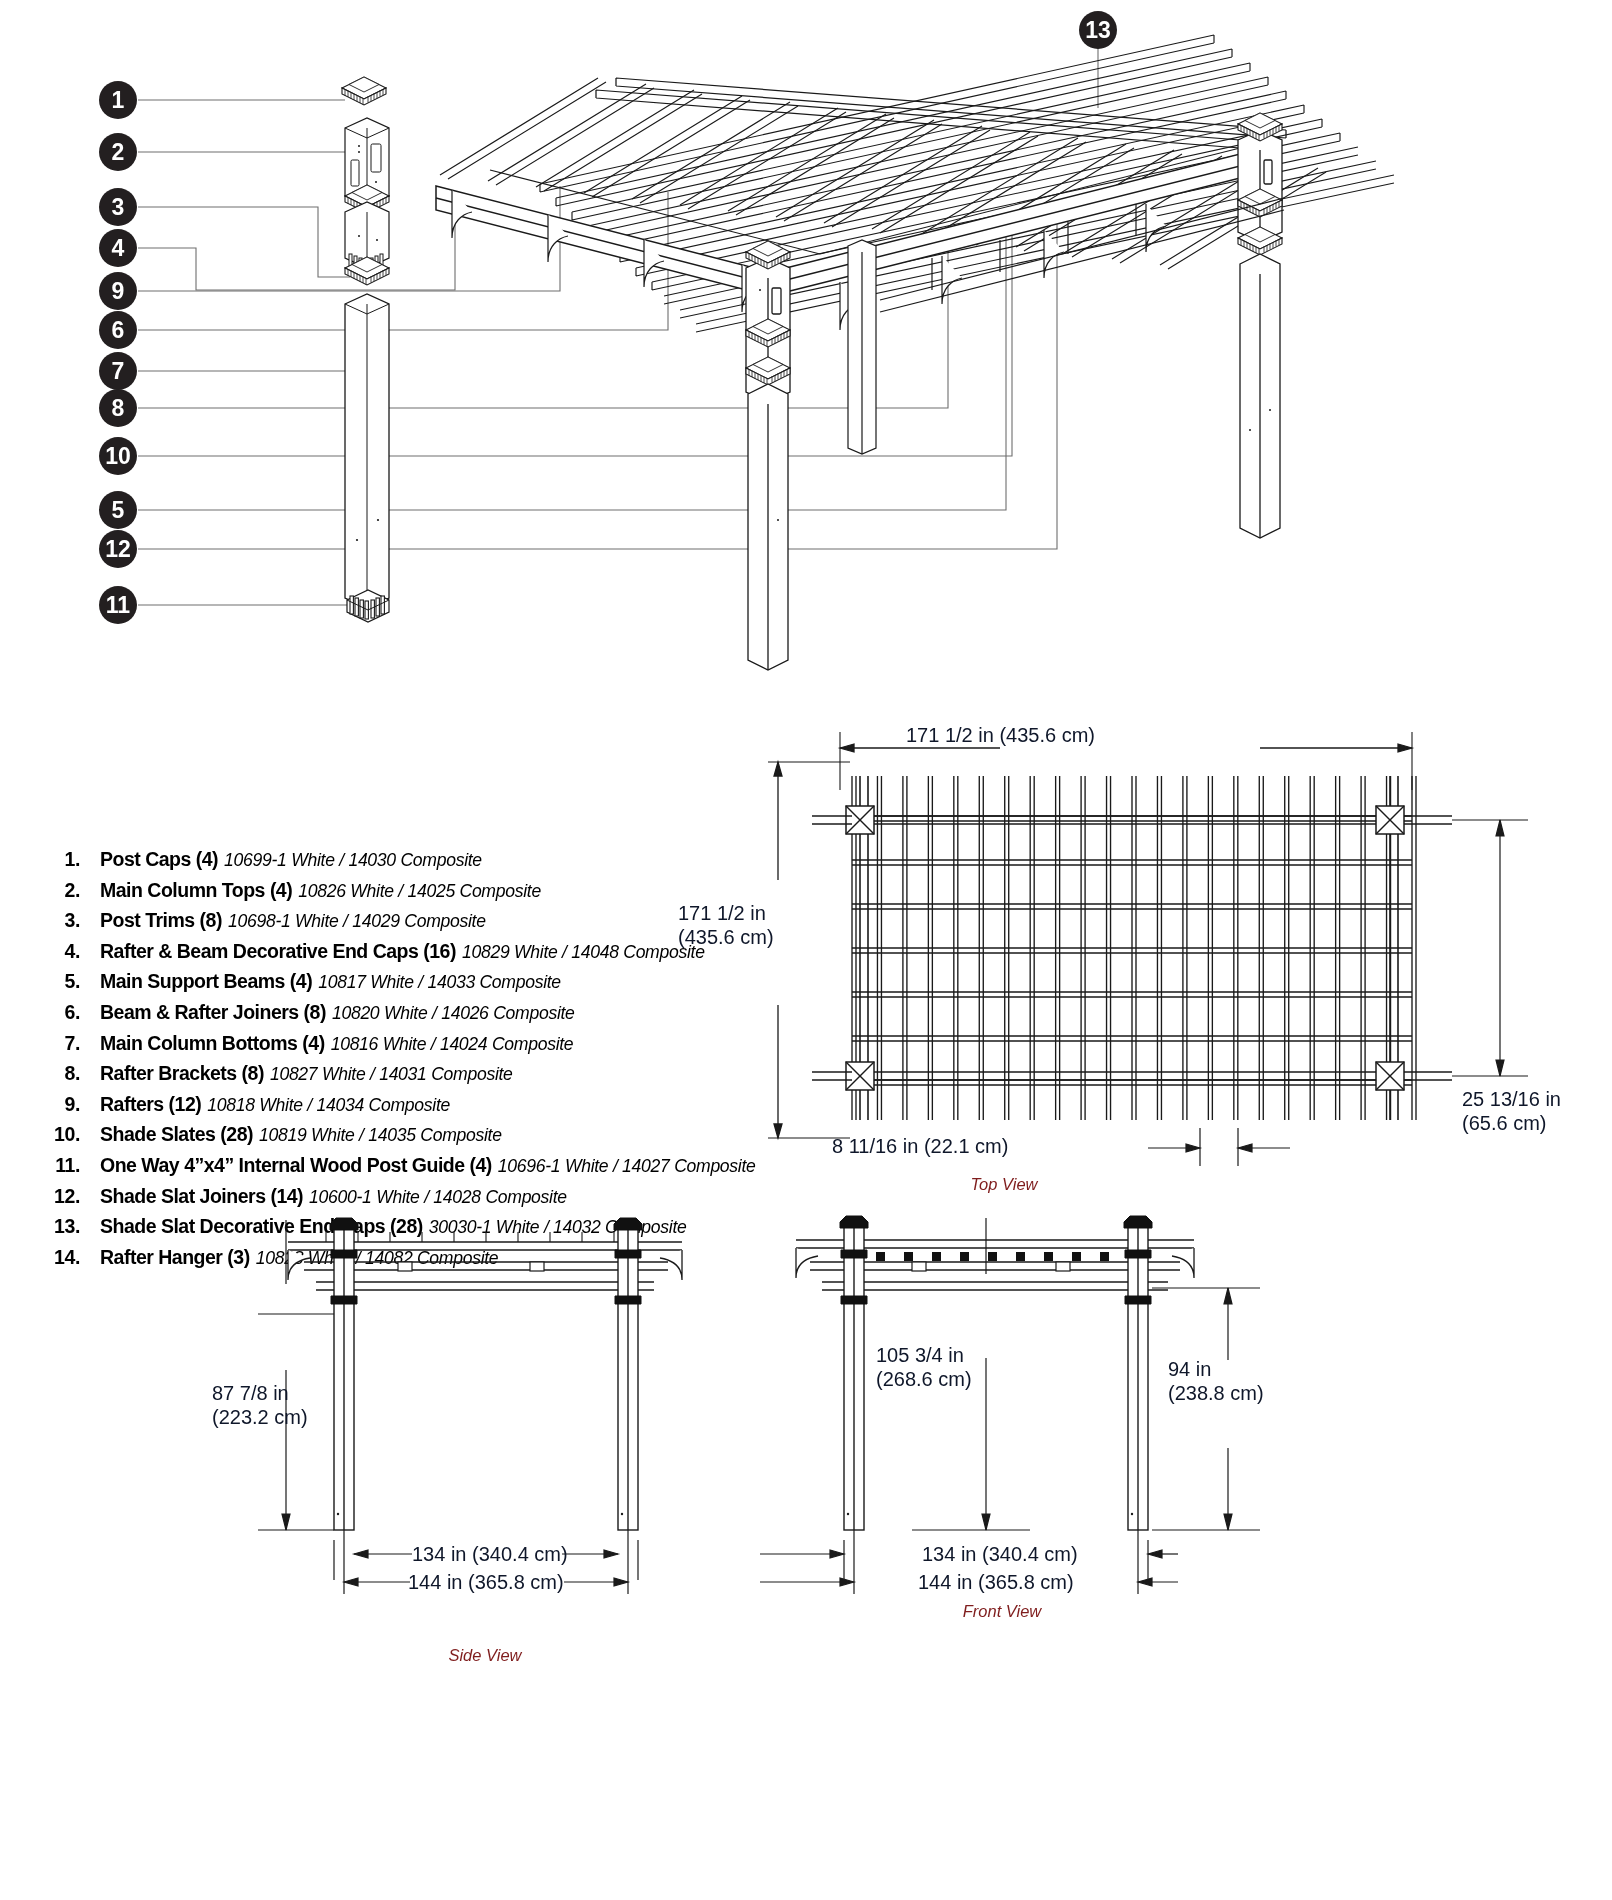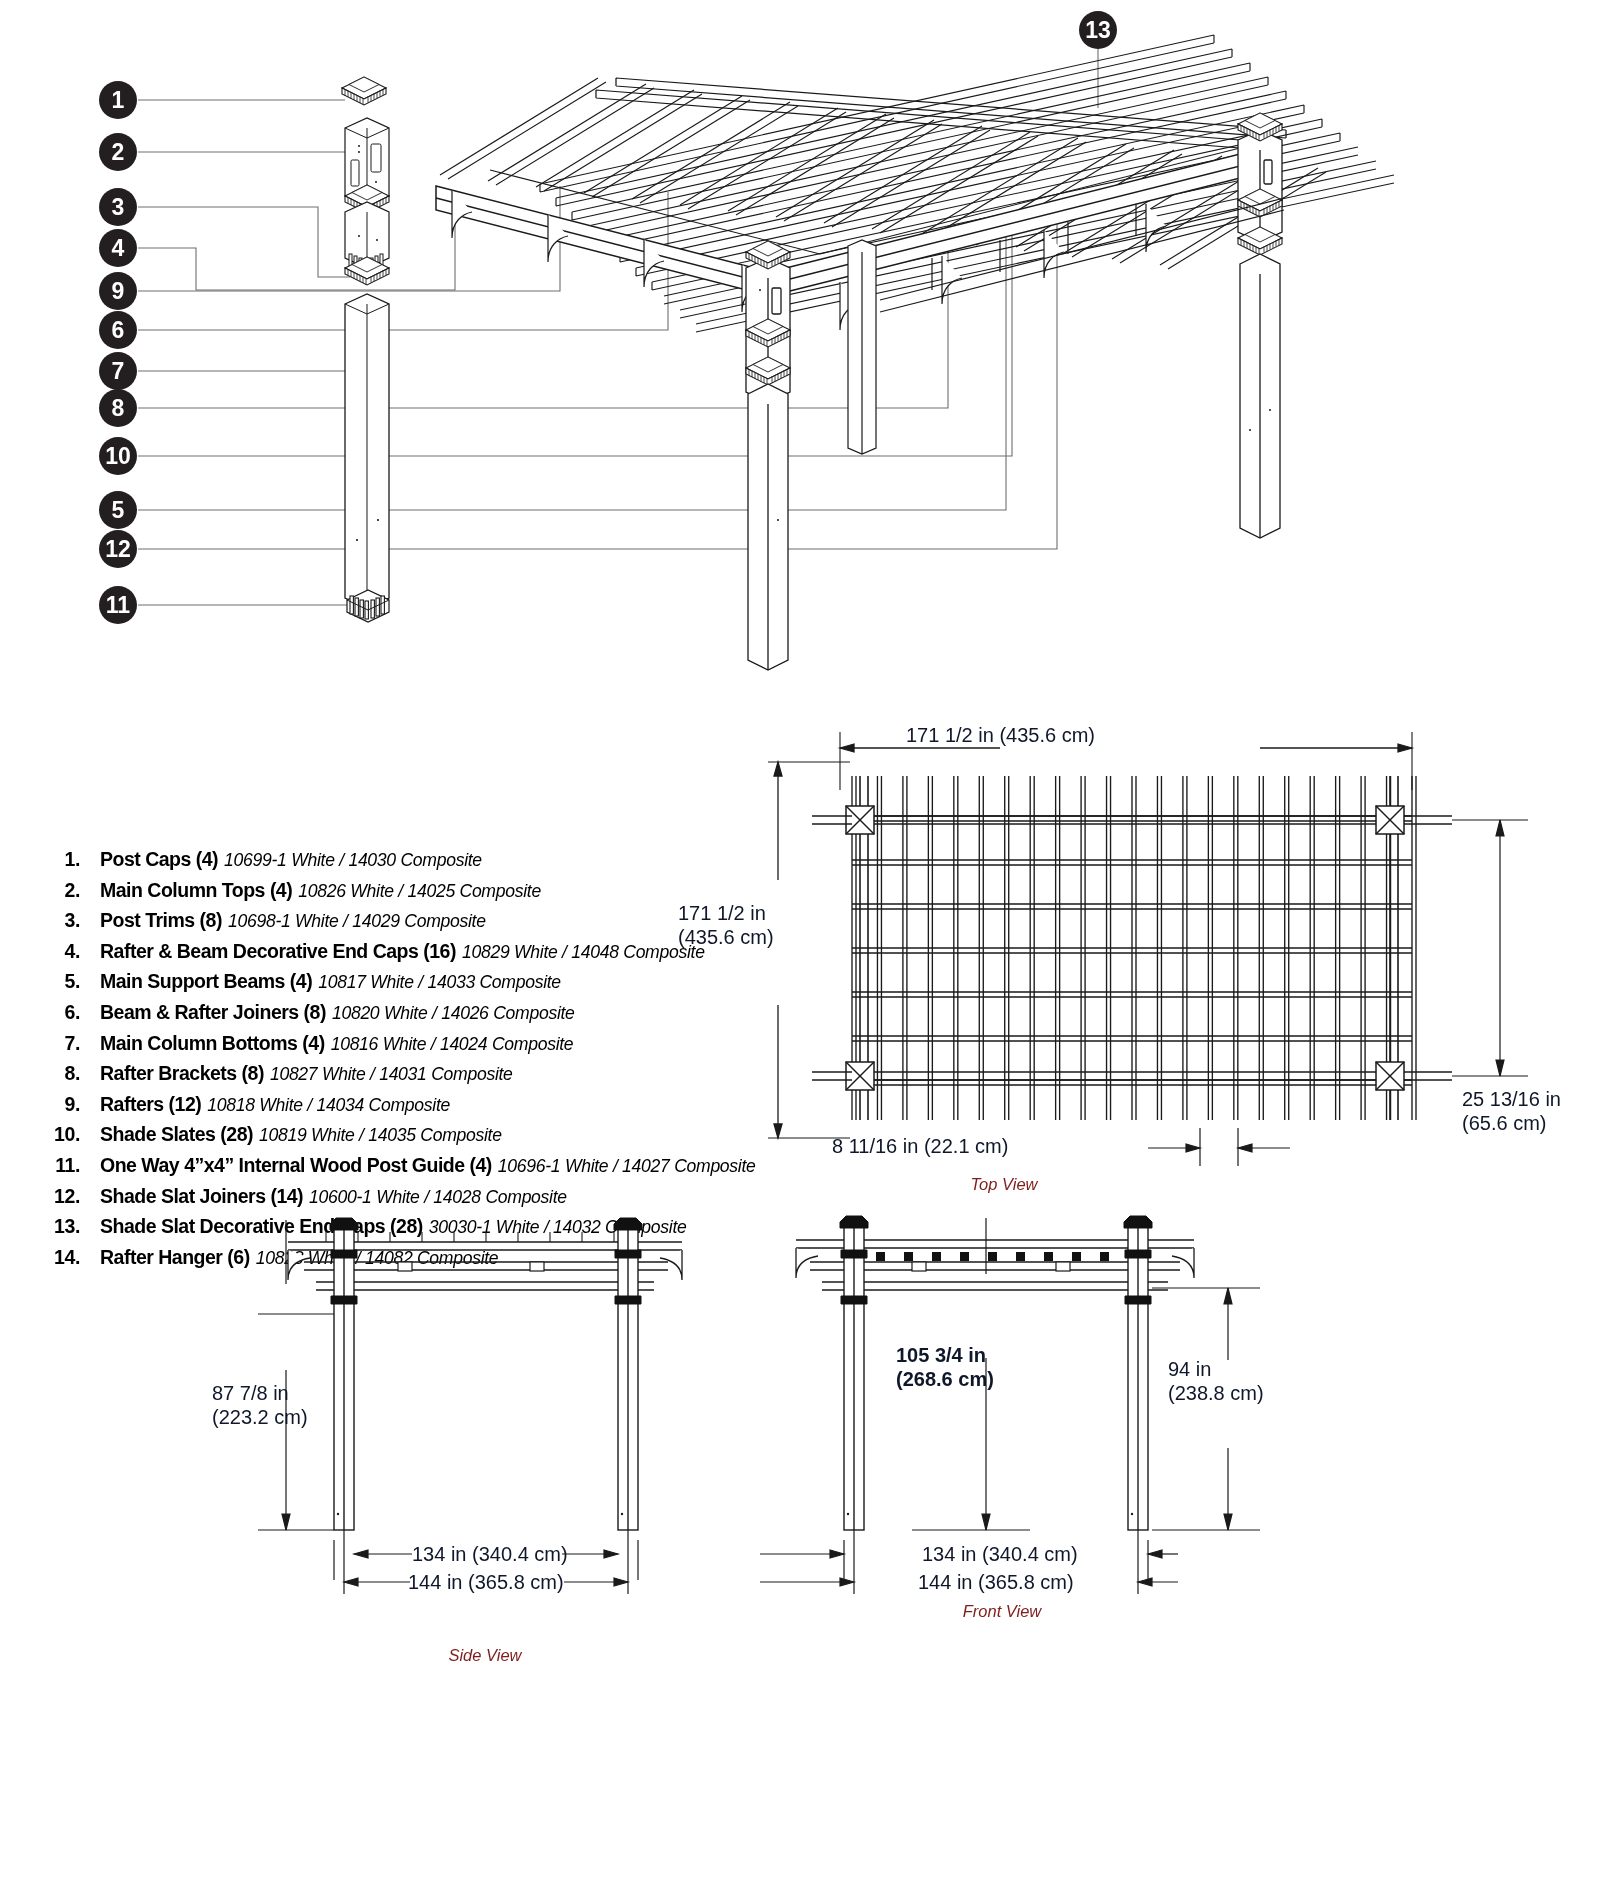--- a/index.html
+++ b/index.html
@@ -440,21 +440,21 @@
         <span class="part-name">Shade Slat Joiners (14)</span>
         <span class="part-code">10600-1 White / 14028 Composite</span>
       </div>
       <div class="part-row">
         <span class="part-num">13.</span>
         <span class="part-name">Shade Slat Decorative End Caps (28)</span>
         <span class="part-code">30030-1 White /  14032 Composite</span>
       </div>
       <div class="part-row">
         <span class="part-num">14.</span>
-        <span class="part-name">Rafter Hanger (6)</span>
+        <span class="part-name">Rafter Hanger (3)</span>
         <span class="part-code">10828 White /  14082 Composite</span>
       </div>
     </div>
 
   <div id="top-view" class="view-block">
     <svg width="912" height="470" viewBox="0 0 912 470">
       <g stroke="#1a1a1a" fill="none">
 
         <g stroke-width="1.1">
           <line x1="140" y1="12" x2="140" y2="70"></line>
@@ -762,21 +762,21 @@
           <path d="M144,344 L130,340 L130,348 Z" fill="#1a1a1a"></path>
           <line x1="448" y1="344" x2="478" y2="344"></line>
           <path d="M448,344 L462,340 L462,348 Z" fill="#1a1a1a"></path>
           <line x1="60" y1="372" x2="154" y2="372"></line>
           <path d="M154,372 L140,368 L140,376 Z" fill="#1a1a1a"></path>
           <line x1="438" y1="372" x2="478" y2="372"></line>
           <path d="M438,372 L452,368 L452,376 Z" fill="#1a1a1a"></path>
         </g>
       </g>
     </svg>
-    <div class="dim-label" style="left:196px; top:134px; width:160px;font-weight:bold;">
+    <div class="dim-label" style="left:176px; top:134px; width:160px;">
       <span>105 3/4 in</span><br>
       <span>(268.6 cm)</span>
     </div>
     <div class="dim-label" style="left:468px; top:148px; width:160px;">
       <span>94 in</span><br>
       <span>(238.8 cm)</span>
     </div>
     <div class="dim-label" style="left:222px; top:333px;">134 in (340.4 cm)</div>
     <div class="dim-label" style="left:218px; top:361px;">144 in (365.8 cm)</div>
     <div class="view-caption" style="left:232px; top:392px; width:140px;">Front View</div>

